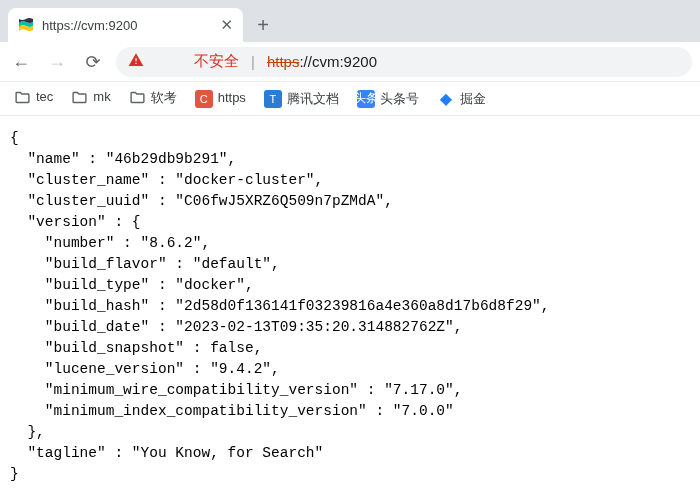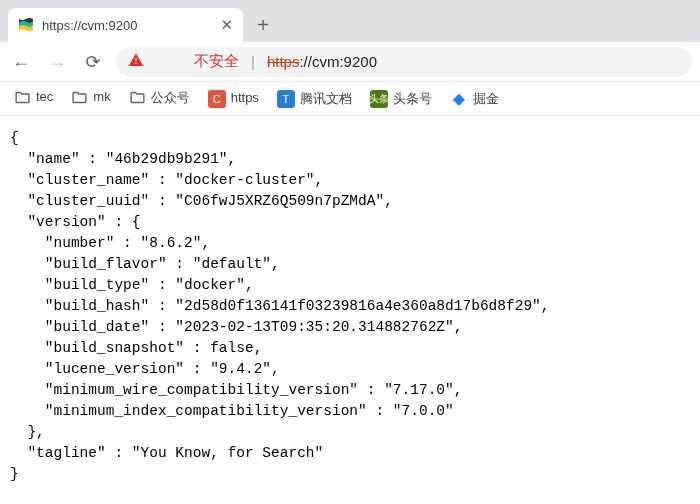--- a/index.html
+++ b/index.html
@@ -123,32 +123,32 @@
     <div class="bm">
       <span class="folder-icon"><svg width="17" height="17" viewBox="0 0 24 24">
           <path fill="none" stroke="#5f6368" stroke-width="2" d="M3 6a1 1 0 0 1 1-1h5l2 2h9a1 1 0 0 1 1 1v10a1 1 0 0 1-1 1H4a1 1 0 0 1-1-1V6z"></path>
         </svg></span>
       <span>mk</span>
     </div>
     <div class="bm">
       <span class="folder-icon"><svg width="17" height="17" viewBox="0 0 24 24">
           <path fill="none" stroke="#5f6368" stroke-width="2" d="M3 6a1 1 0 0 1 1-1h5l2 2h9a1 1 0 0 1 1 1v10a1 1 0 0 1-1 1H4a1 1 0 0 1-1-1V6z"></path>
         </svg></span>
-      <span>公众号</span>
+      <span>软考</span>
     </div>
     <div class="bm">
       <span class="bm-fav" style="background: rgb(226, 85, 65);">C</span>
       <span>https</span>
     </div>
     <div class="bm">
       <span class="bm-fav" style="background: rgb(43, 124, 211);">T</span>
       <span>腾讯文档</span>
     </div>
     <div class="bm">
-      <span class="bm-fav" style="background: #4d7c0f; font-size: 10px;">头条</span>
+      <span class="bm-fav" style="background: #3b82f6; font-size: 12px;">头条</span>
       <span>头条号</span>
     </div>
     <div class="bm">
       <span class="bm-fav" style="background: transparent; color: rgb(30, 128, 255); font-size: 16px;">◆</span>
       <span>掘金</span>
     </div>
   </div>
 
 <div class="content">{
   "name" : "46b29db9b291",

